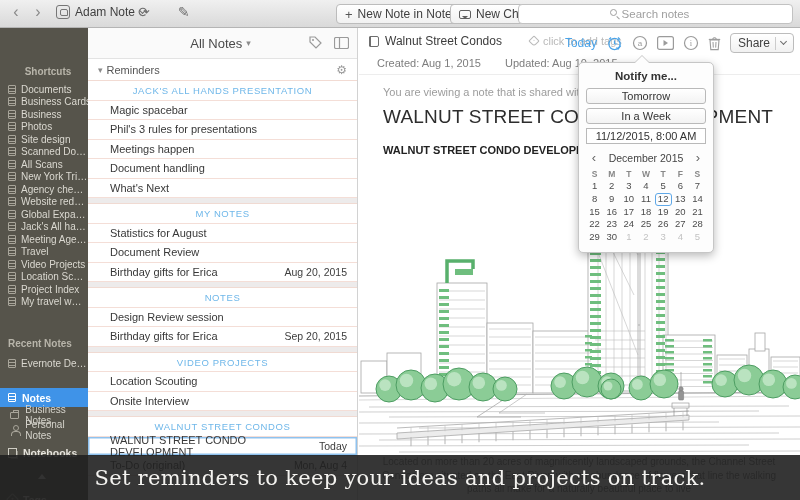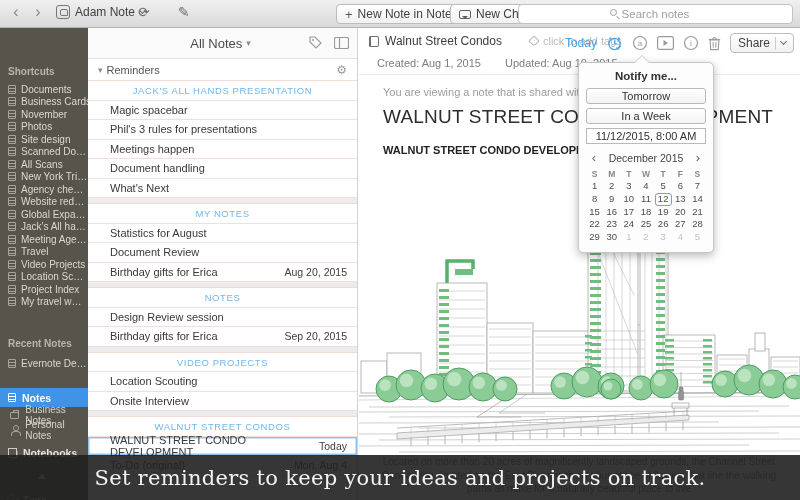--- a/index.html
+++ b/index.html
@@ -30,21 +30,21 @@
   .bubble::after{content:"";position:absolute;left:2px;bottom:-4px;border:3px solid transparent;border-top-color:#5f5f5f;}
 
   
   #sidebar{position:absolute;left:0;top:28px;width:88px;height:472px;background:#56544b;overflow:hidden;}
   .sb-header{font-size:10px;font-weight:bold;color:#b8b5aa;padding-left:8px;}
   .sb-item{display:flex;align-items:center;gap:5px;height:12.5px;padding-left:8px;font-size:10px;color:#dbd9d1;white-space:nowrap;}
   .sb-item .pg{flex:none;}
   .pg{width:8px;height:9px;border:1px solid #a8a59a;border-radius:1px;
     background:linear-gradient(transparent 2px,#a8a59a 2px,#a8a59a 3px,transparent 3px,transparent 5px,#a8a59a 5px,#a8a59a 6px,transparent 6px);}
   #sc-block{position:absolute;left:0;top:38px;width:88px;}
-  #sc-block .sb-header{margin-bottom:6px;}
+  #sc-block .sb-header{margin-bottom:6px;text-align:center;}
   #recent-block{position:absolute;left:0;top:310px;width:88px;}
   #recent-block .sb-header{margin-bottom:8px;}
   #lib-block{position:absolute;left:0;top:360px;width:88px;}
   .lib-row{display:flex;align-items:center;gap:6px;font-size:10.5px;font-weight:bold;color:#e6e4dd;height:19px;padding-left:8px;}
   .lib-row.selected{background:#3f93e8;color:#fff;}
   .lib-row.sub{font-weight:normal;height:15px;font-size:10px;color:#d6d4cc;padding-left:10px;margin-top:0;}
   .lib-row.dim{opacity:.85;}
   .lib-row.selected .pg{border-color:#fff;background:linear-gradient(transparent 2px,#fff 2px,#fff 3px,transparent 3px,transparent 5px,#fff 5px,#fff 6px,transparent 6px);}
   .stack{position:relative;width:9px;height:10px;border:1px solid #cfcdc4;background:#56544b;box-shadow:2px 2px 0 -1px #8e8c82;}
   .brief{width:10px;height:7px;border:1px solid #a8a59a;border-radius:1px;position:relative;margin-top:2px;}
@@ -150,21 +150,21 @@
         <div class="sb-item">
           <span class="pg"></span>
           <span>Documents</span>
         </div>
         <div class="sb-item">
           <span class="pg"></span>
           <span>Business Cards</span>
         </div>
         <div class="sb-item">
           <span class="pg"></span>
-          <span>November</span>
+          <span>Business</span>
         </div>
         <div class="sb-item">
           <span class="pg"></span>
           <span>Photos</span>
         </div>
         <div class="sb-item">
           <span class="pg"></span>
           <span>Site design</span>
         </div>
         <div class="sb-item">

